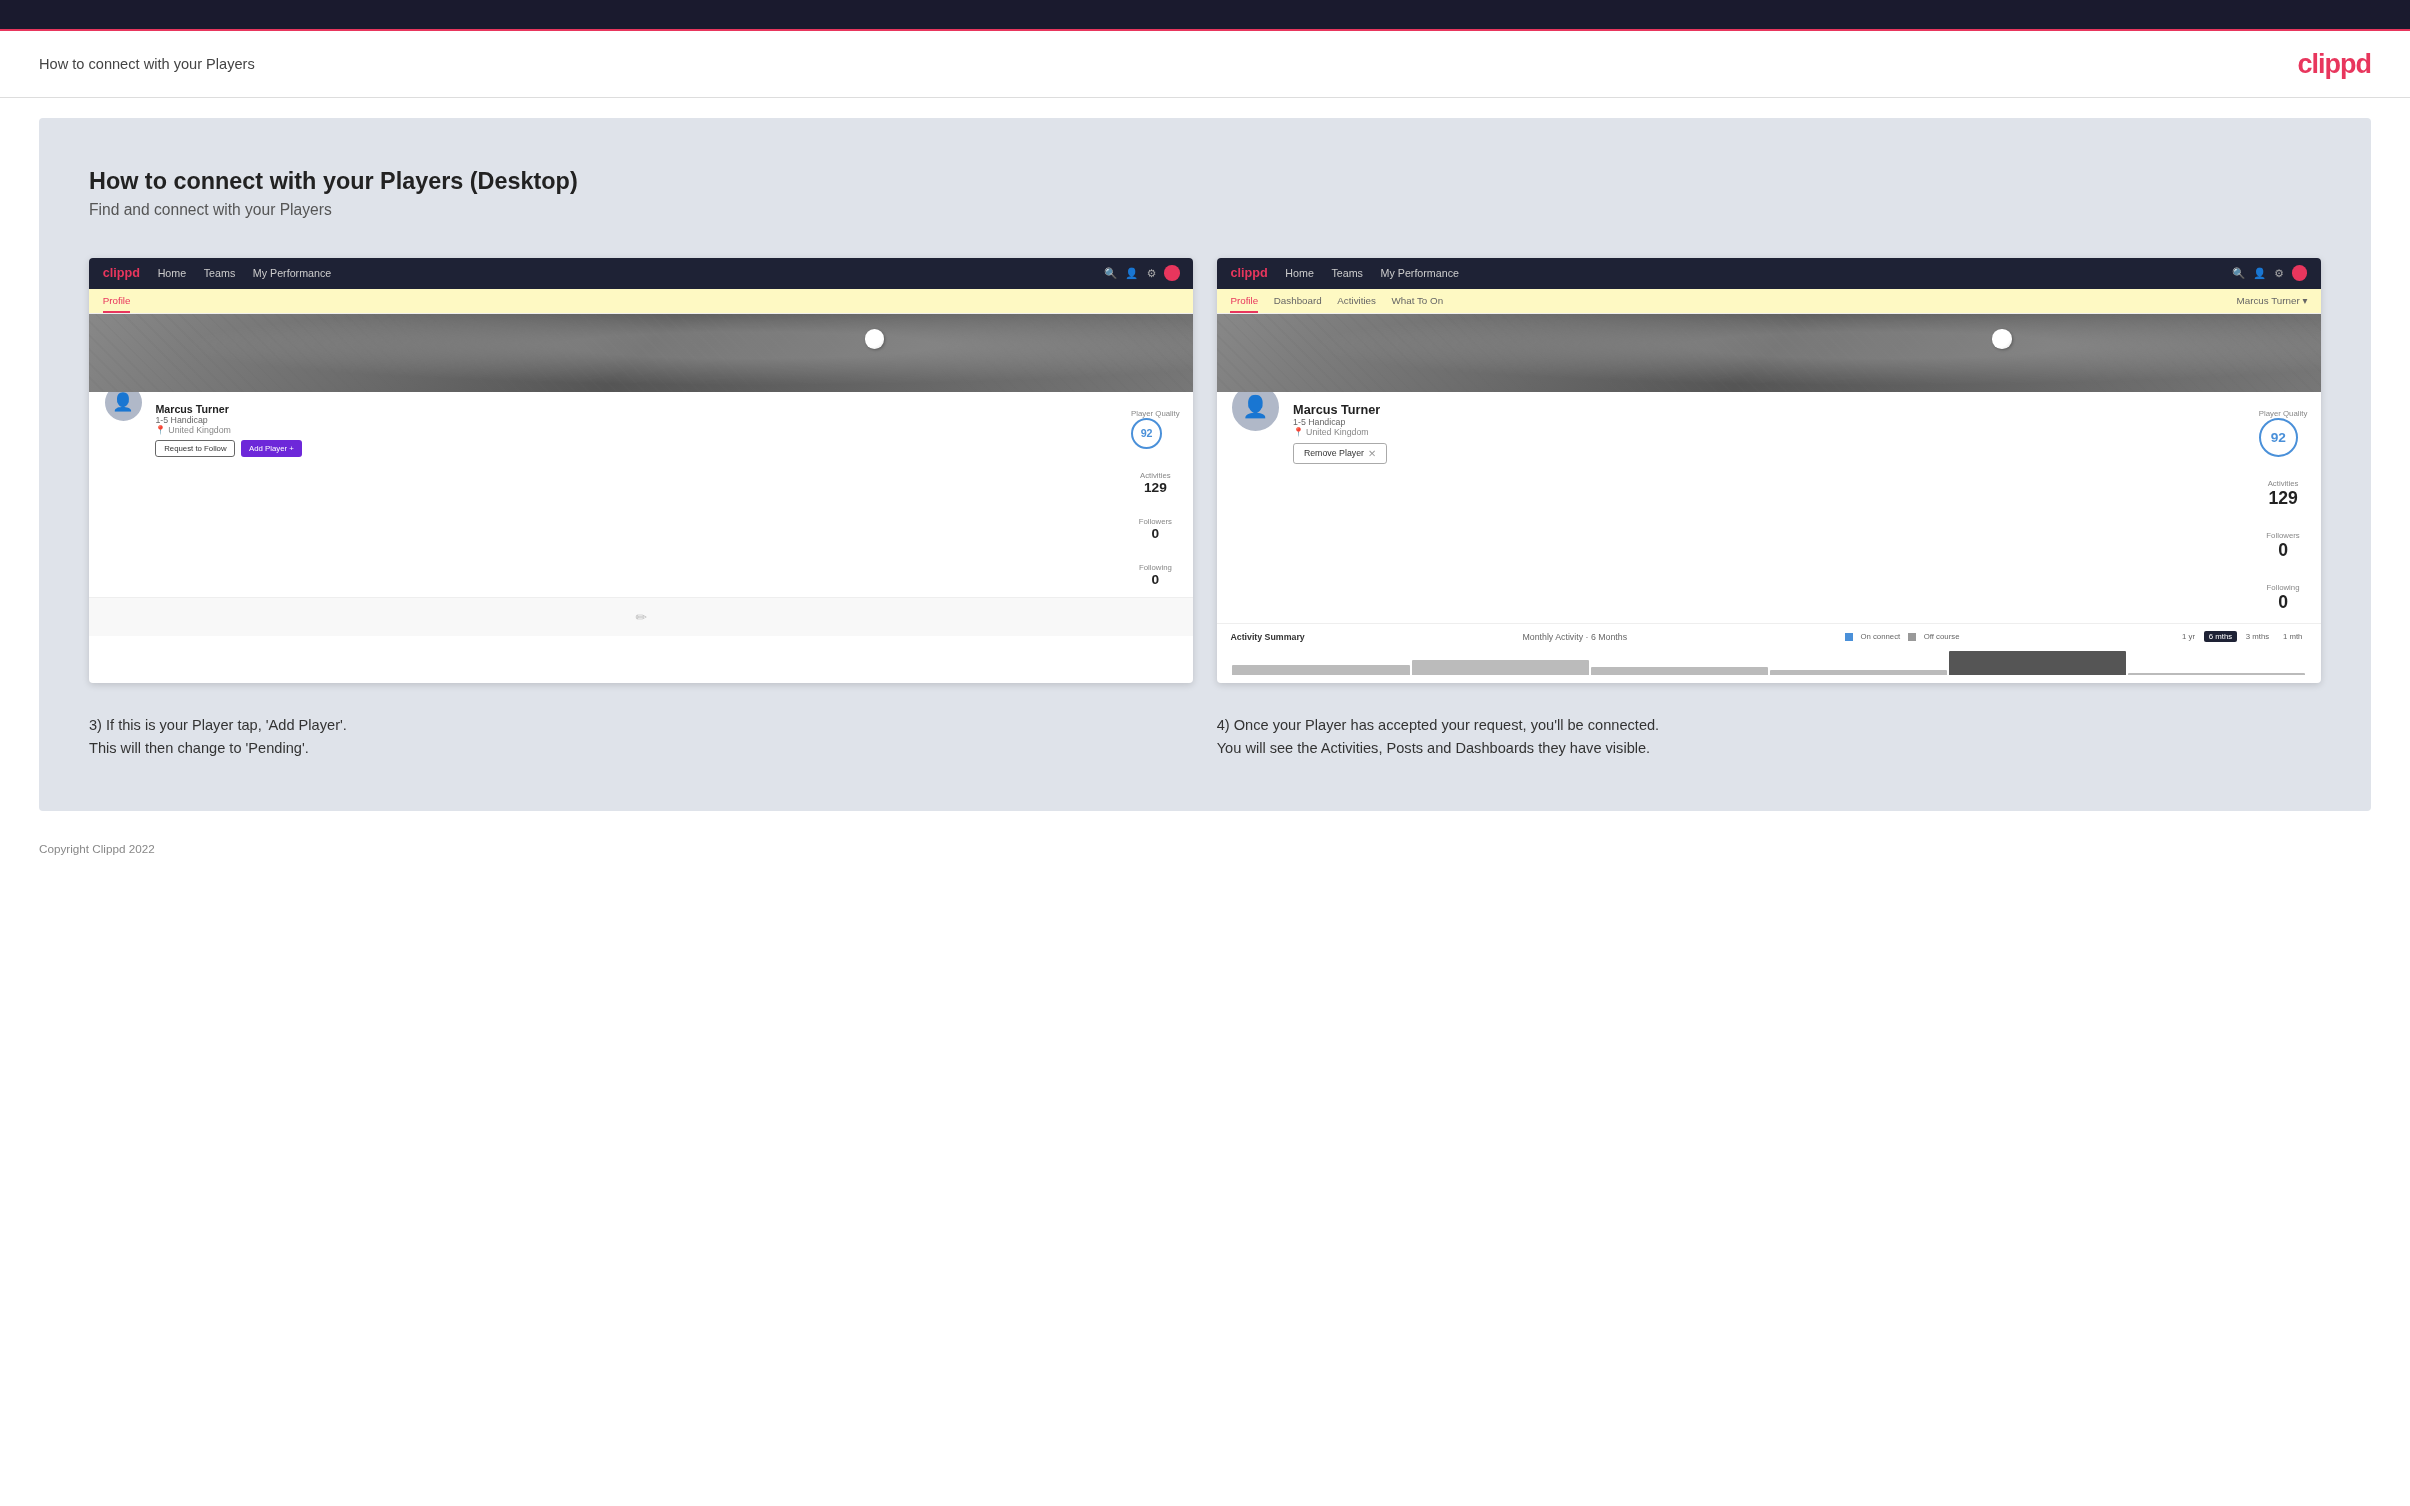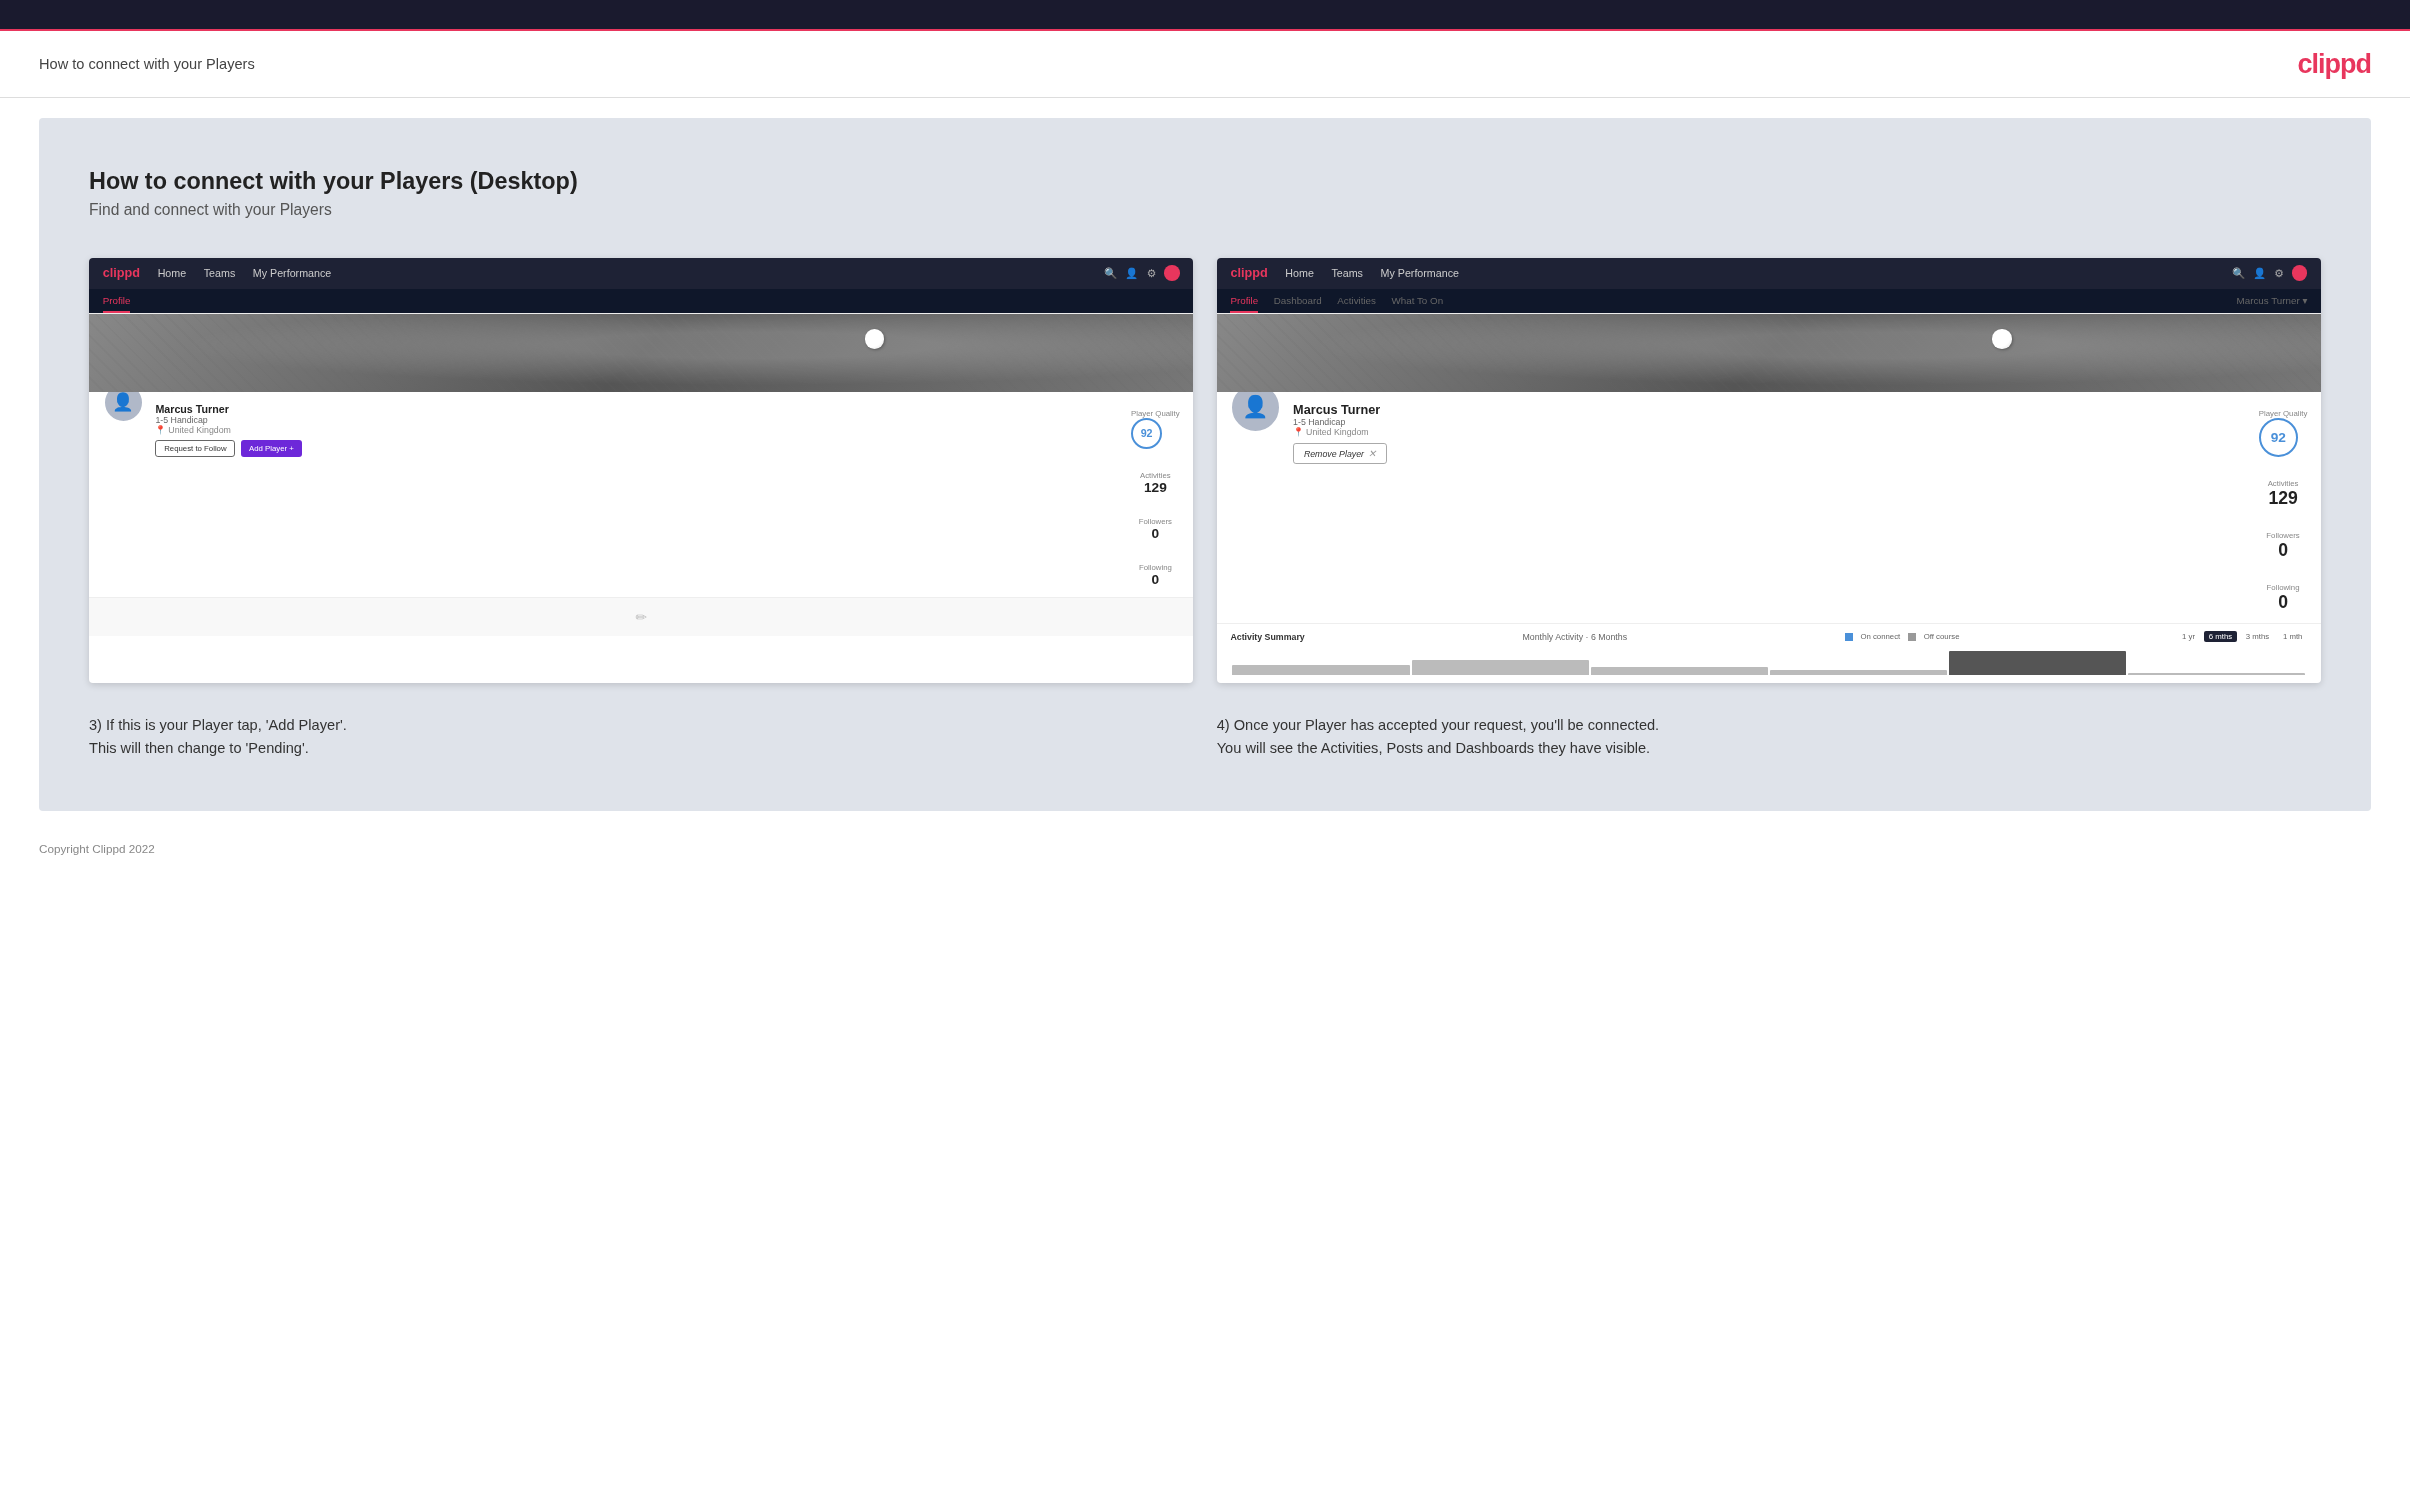--- a/index.html
+++ b/index.html
@@ -99,21 +99,21 @@
     .mockup-nav-icon {
       width: 13.7px;
       height: 13.7px;
       border-radius: 50%;
       background: #555;
       display: inline-block;
     }
 
     
     .mockup-tabs {
-      background: #0f172a;
+      background: #fef9c3;
       padding: 5.9px 13.7px 0;
       display: flex;
       gap: 15.6px;
       border-bottom: 1px solid #eee;
     }
     .mockup-tab {
       font-size: 9.8px;
       color: #666;
       padding-bottom: 4.9px;
       cursor: pointer;
@@ -230,23 +230,22 @@
     }
     .btn-remove {
       font-size: 8.8px;
       padding: 3.9px 9.8px;
       border: 1px solid #aaa;
       background: #fff;
       border-radius: 2.9px;
       cursor: pointer;
       color: #333;
       display: flex;
-      align-items: flex-end;
+      align-items: flex-start;
       gap: 3.9px;
-      font-style: italic;
     }
 
     
     .stats-row {
       display: flex;
       align-items: center;
       gap: 22px;
       margin-left: auto;
       padding-top: 27px;
       flex-direction: column;

